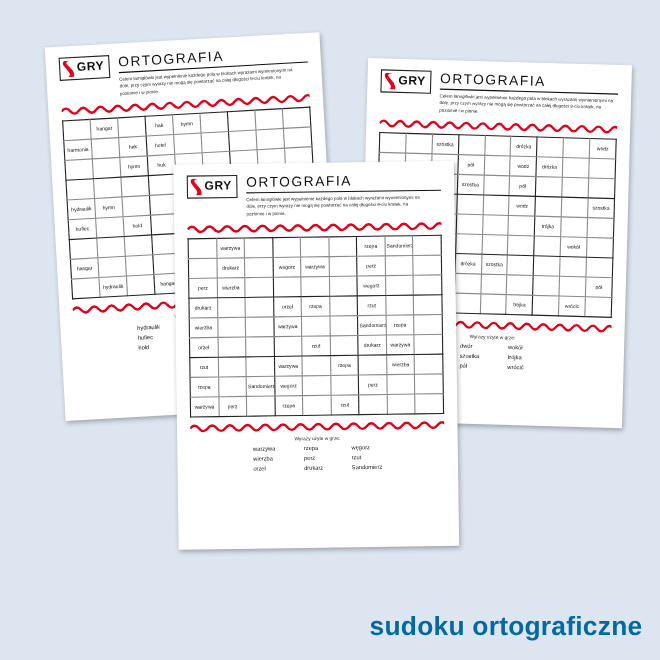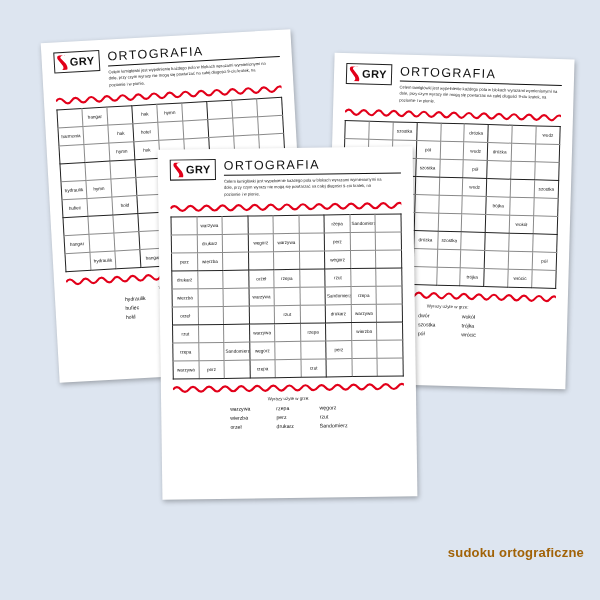--- a/index.html
+++ b/index.html
@@ -128,24 +128,24 @@
     font-size: 5.2px;
     line-height: 1.7;
     color: #111;
   }
   .words div { text-align: left; }
 
   
   #caption {
     position: absolute;
     right: 16px;
-    bottom: 40px;
-    font-size: 13px;
+    bottom: 16px;
+    font-size: 24px;
     font-weight: bold;
-    color: #a16207;
+    color: #0369a1;
     letter-spacing: 0.2px;
   }
 
   
   #sheet-left {
     left: 50px; top: 36px;
     width: 250px; height: 340px;
     transform: rotate(-3.2deg);
     transform-origin: 50% 50%;
     z-index: 1;

